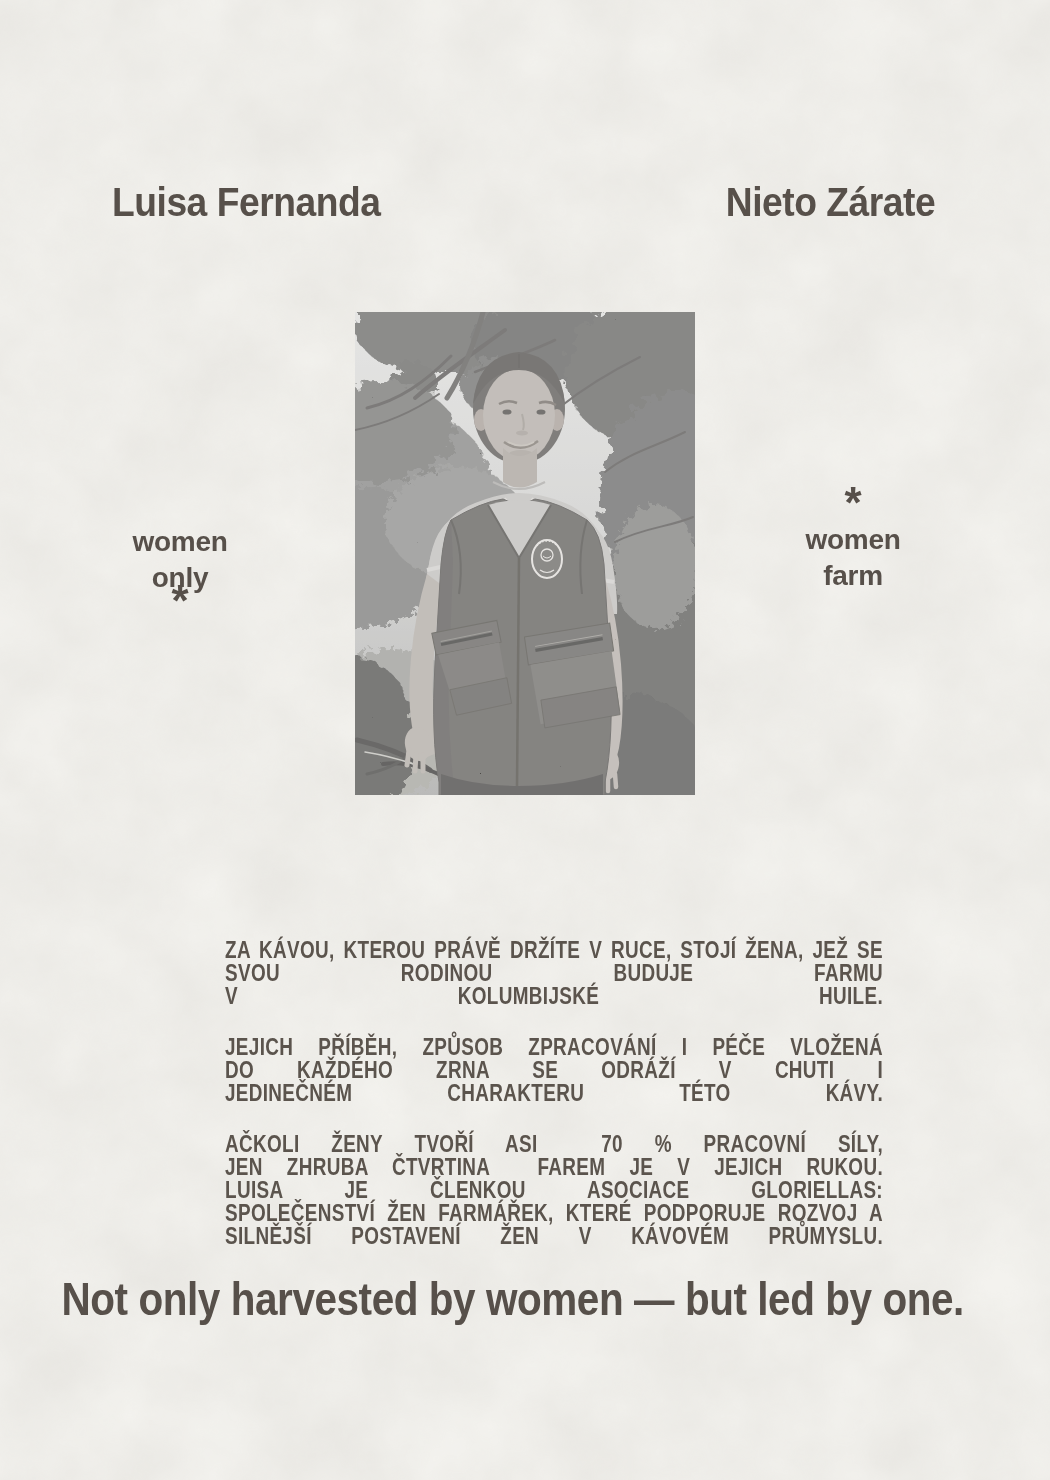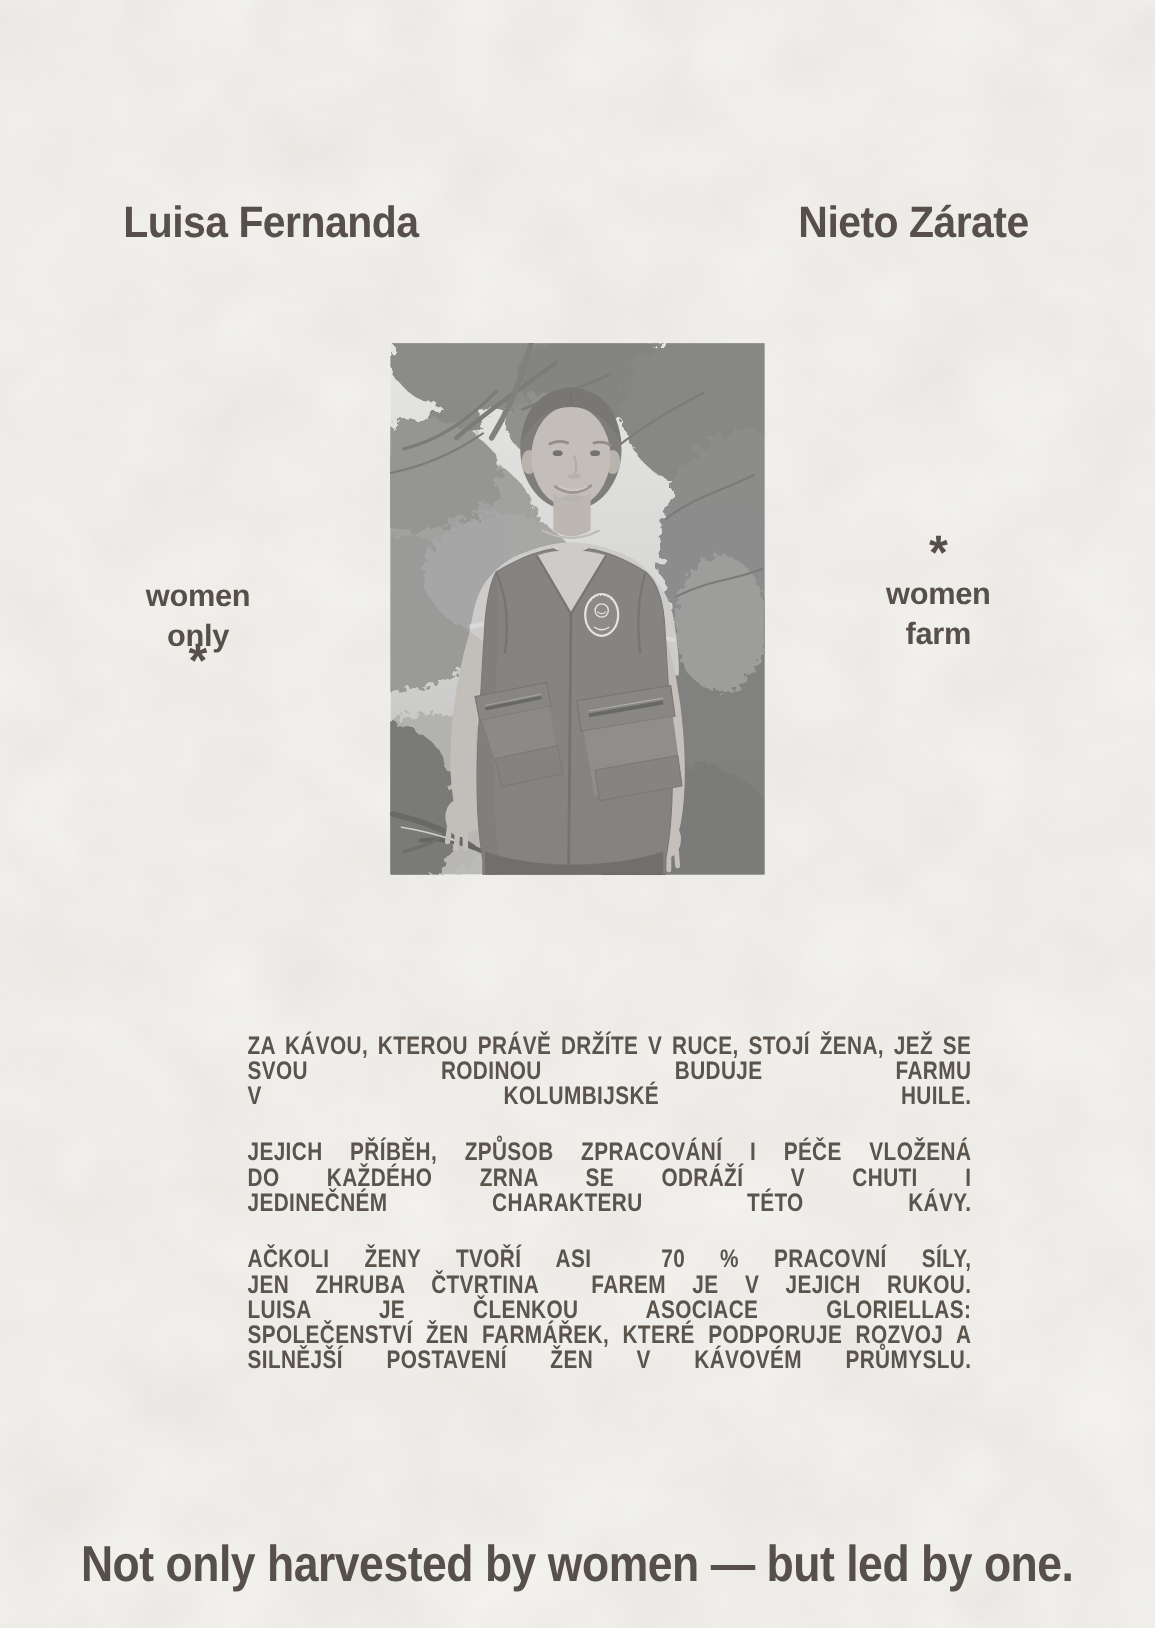--- a/index.html
+++ b/index.html
@@ -46,21 +46,21 @@
   .para{width:800px;transform:scaleX(0.8225);transform-origin:0 0;}
   .para:not(:last-child){margin-bottom:28px;}
   .bline{
     height:23px;line-height:23px;font-size:23px;font-weight:700;
     letter-spacing:0.4px;white-space:normal;
     text-align:justify;text-align-last:justify;text-justify:inter-word;
     color:var(--ink-body);
   }
 
   
-  .tagline-wrap{position:absolute;left:0;right:0;top:1396px;text-align:center;}
+  .tagline-wrap{position:absolute;left:0;right:0;top:1274px;}
   .tagline{
     display:inline-block;font-weight:700;font-size:46px;line-height:50px;
     color:var(--ink);letter-spacing:-0.5px;white-space:nowrap;
     transform:scaleX(0.88);transform-origin:center;
   }
 </style>
 </head>
 <body>
 
 <div class="page">

